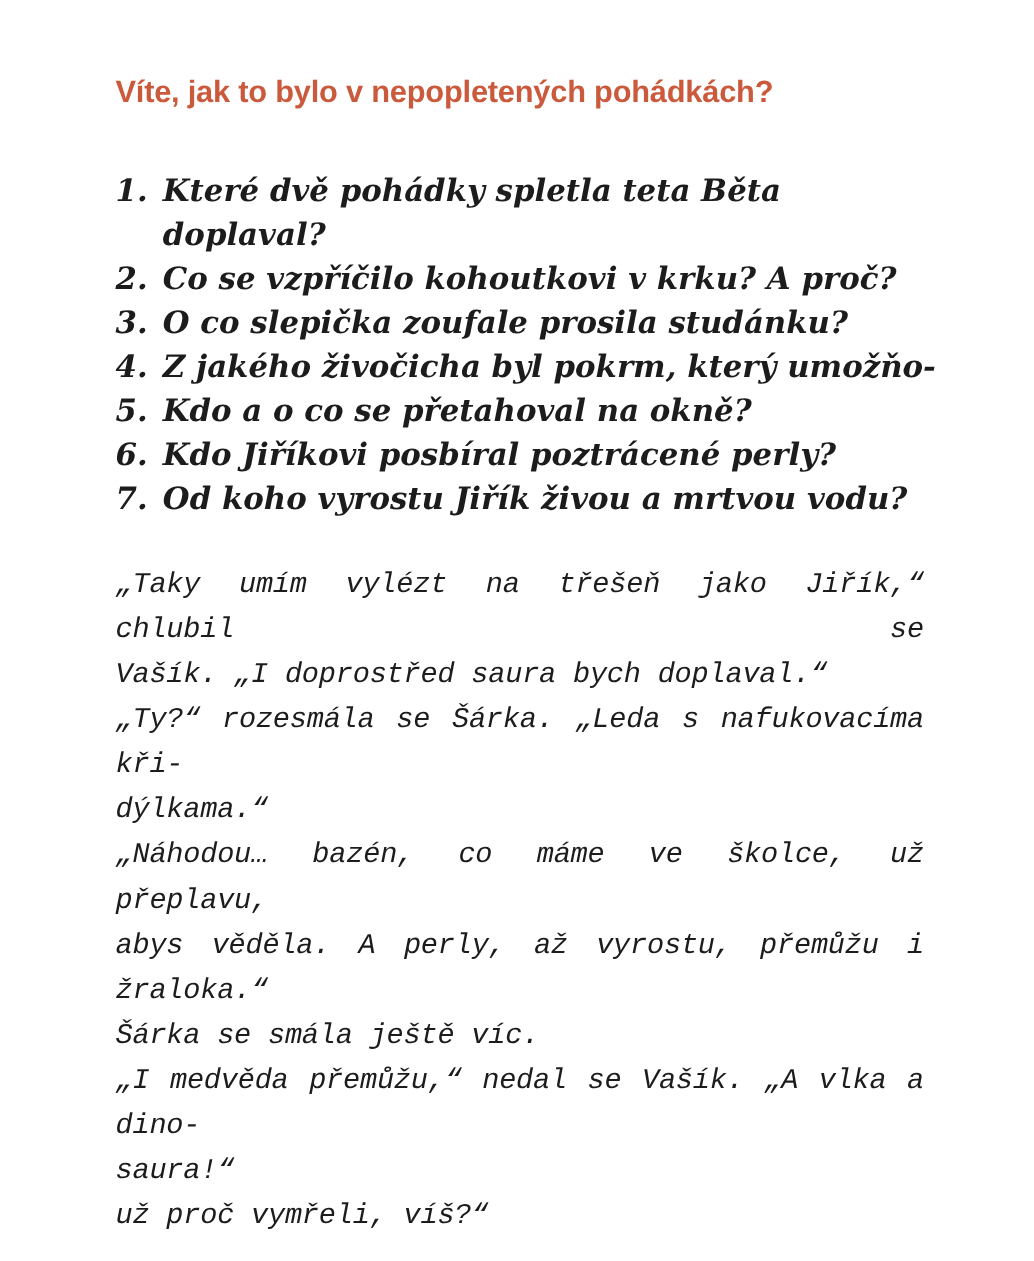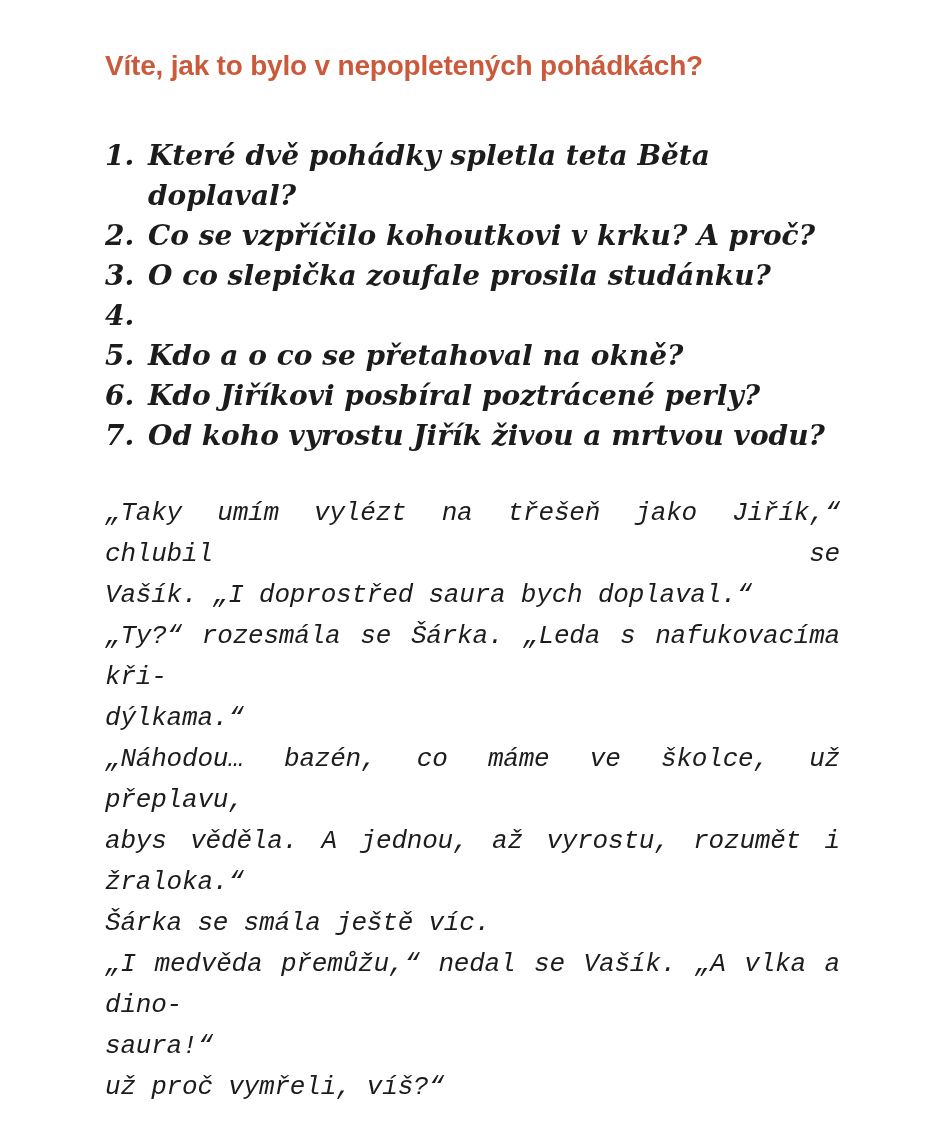--- a/index.html
+++ b/index.html
@@ -3,21 +3,21 @@
 <meta charset="utf-8">
 <style>
   html, body { margin: 0; padding: 0; background: #ffffff; }
   .page {
     position: relative;
     width: 940px;
     height: 1146px;
     background: #ffffff;
     overflow: hidden;
     box-sizing: border-box;
-    padding: 50px 100px 0 105px;
+    padding: 68px 100px 0 105px;
     color: #1c1c1c;
   }
   .heading {
     margin: 0;
     font-family: "Liberation Sans", sans-serif;
     font-weight: 700;
     font-size: 28px;
     line-height: 32px;
     letter-spacing: -0.2px;
     color: #cb5a3c;
@@ -85,20 +85,21 @@
     </li>
     <li class="question">
       <span class="qnum">3.</span>
       <span class="qtext">
         <span class="qline">O co slepička zoufale prosila studánku?</span>
       </span>
     </li>
     <li class="question">
       <span class="qnum">4.</span>
       <span class="qtext">
+        <span class="qline">Z jakého živočicha byl pokrm, který umožňo-</span>
       </span>
     </li>
     <li class="question">
       <span class="qnum">5.</span>
       <span class="qtext">
         <span class="qline">Kdo a o co se přetahoval na okně?</span>
       </span>
     </li>
     <li class="question">
       <span class="qnum">6.</span>
@@ -113,21 +114,21 @@
       </span>
     </li>
   </ol>
 
   <div class="story">
     <div class="story-line just">„Taky umím vylézt na třešeň jako Jiřík,“ chlubil se</div>
     <div class="story-line">Vašík. „I doprostřed saura bych doplaval.“</div>
     <div class="story-line just">„Ty?“ rozesmála se Šárka. „Leda s nafukovacíma kři-</div>
     <div class="story-line">dýlkama.“</div>
     <div class="story-line just">„Náhodou… bazén, co máme ve školce, už přeplavu,</div>
-    <div class="story-line just">abys věděla. A jednou, až vyrostu, rozumět i žraloka.“</div>
+    <div class="story-line just">abys věděla. A perly, až vyrostu, přemůžu i žraloka.“</div>
     <div class="story-line">Šárka se smála ještě víc.</div>
     <div class="story-line just">„I medvěda přemůžu,“ nedal se Vašík. „A vlka a dino-</div>
     <div class="story-line">saura!“</div>
     <div class="story-line">už proč vymřeli, víš?“</div>
   </div>
 
   <div class="page-number">34</div>
 
 </div>
 

